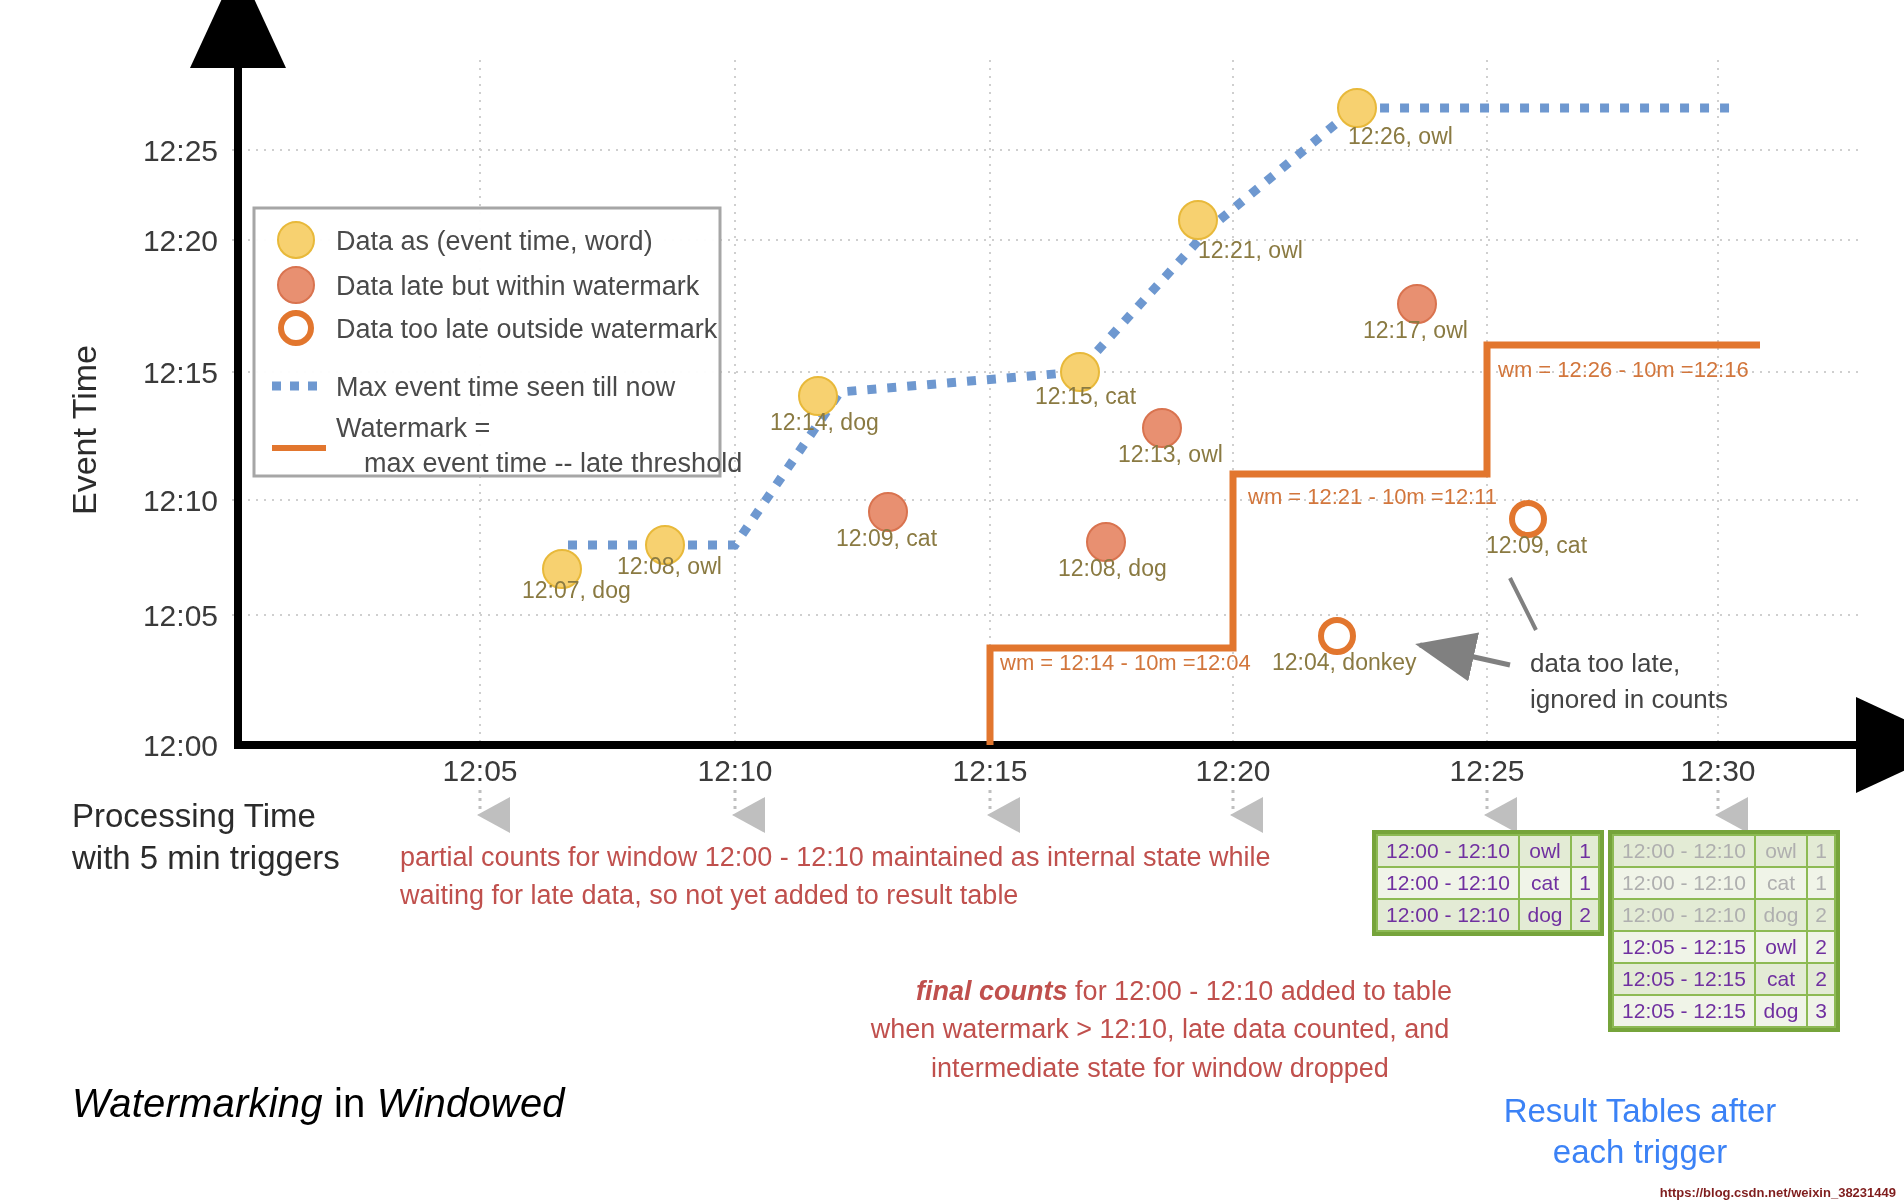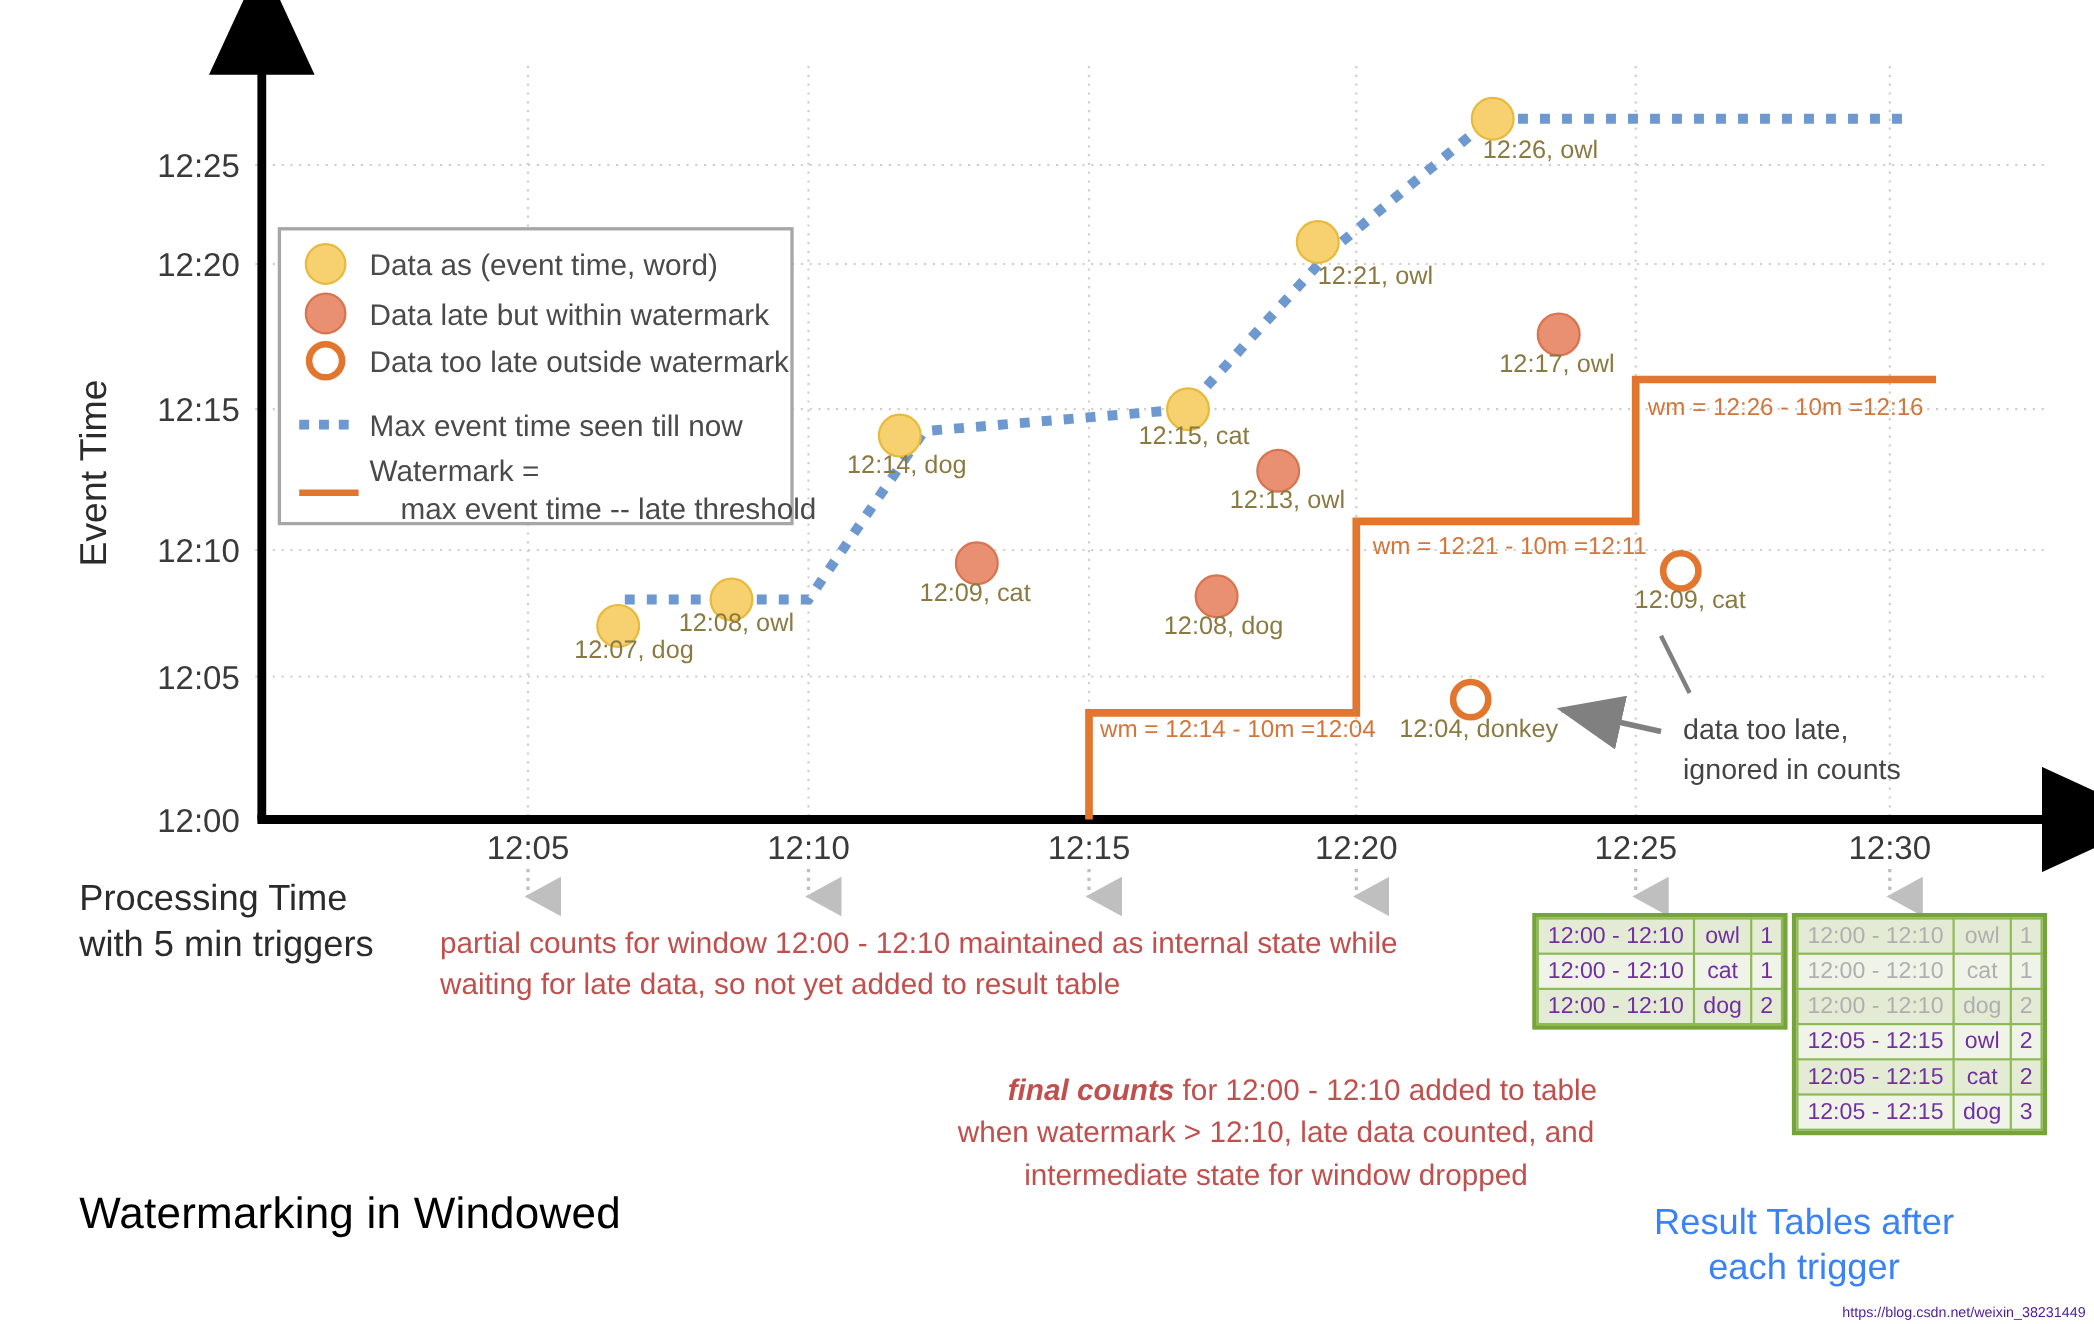--- a/index.html
+++ b/index.html
@@ -18,41 +18,41 @@
      color:#2b2b2b;line-height:1.28;}
   .red-note{position:absolute;color:#C0504D;font-size:27px;line-height:1.42;
      text-align:left;}
   #red-note-1{left:400px;top:838px;width:900px;}
   #red-note-2{left:840px;top:972px;width:640px;text-align:center;}
   #red-note-2 .em{font-style:italic;font-weight:bold;margin-left:48px;}
 
   .main-title{position:absolute;left:72px;top:1078px;font-size:40px;color:#000;
      line-height:1.25;letter-spacing:.2px;}
   .main-title .lt{font-weight:400;}
-  .main-title .bd{font-weight:400;}
+  .main-title .bd{font-weight:400;font-style:italic;}
 
   .res-cap{position:absolute;left:1460px;top:1090px;width:360px;text-align:center;
      font-size:33px;color:#3b82f6;line-height:1.25;}
 
   
   .rtable{position:absolute;border:4px solid #76A43B;border-collapse:collapse;
-     background:#E8EFDC;margin-left:21px;}
+     background:#E8EFDC;}
   .rtable table{border-collapse:collapse;}
   .rtable td{border:2px solid #8DBA54;font-size:21px;color:#7030A0;
      padding:3px 6px;font-family:"Liberation Sans",sans-serif;white-space:nowrap;
      background:#E3EBD5;}
   .rtable tr:nth-child(even) td{background:#F0F4E8;}
   .rtable td.dim{color:#AFAFAF;}
   .rtable td.win{text-align:center;min-width:128px;}
   .rtable td.word{text-align:center;min-width:38px;}
   .rtable td.cnt{text-align:center;min-width:14px;}
   #rtable-1{left:1372px;top:830px;}
   #rtable-2{left:1608px;top:830px;}
 
-  .wm-csdn{position:absolute;right:8px;bottom:4px;font-size:13px;color:#4c1d95;}
+  .wm-csdn{position:absolute;right:8px;bottom:4px;font-size:13px;color:#7f1d1d;font-weight:bold;}
 </style>
 </head>
 <body>
 
 <svg width="1904" height="1204">
   <defs>
     <marker id="arrowBlack" markerWidth="14" markerHeight="12" refX="2" refY="6" orient="auto">
       <path d="M0,0 L13,6 L0,12 z" fill="#000"></path>
     </marker>
     <marker id="arrowGrayDown" markerWidth="12" markerHeight="11" refX="6" refY="10" orient="auto">

